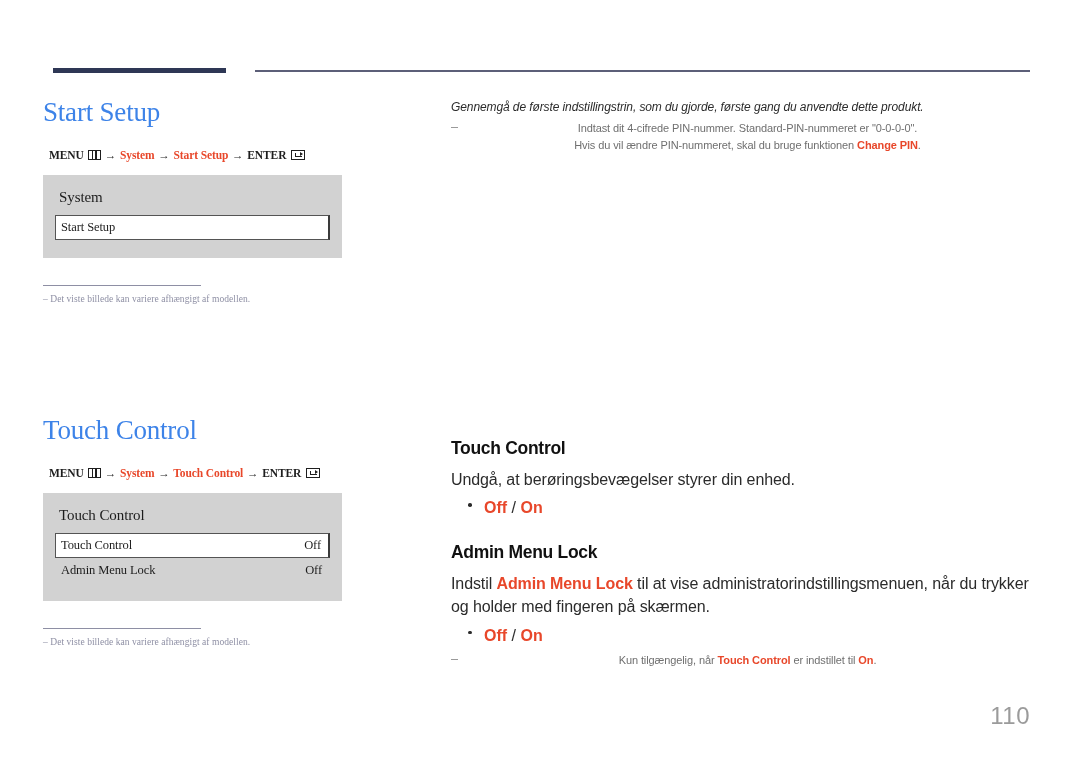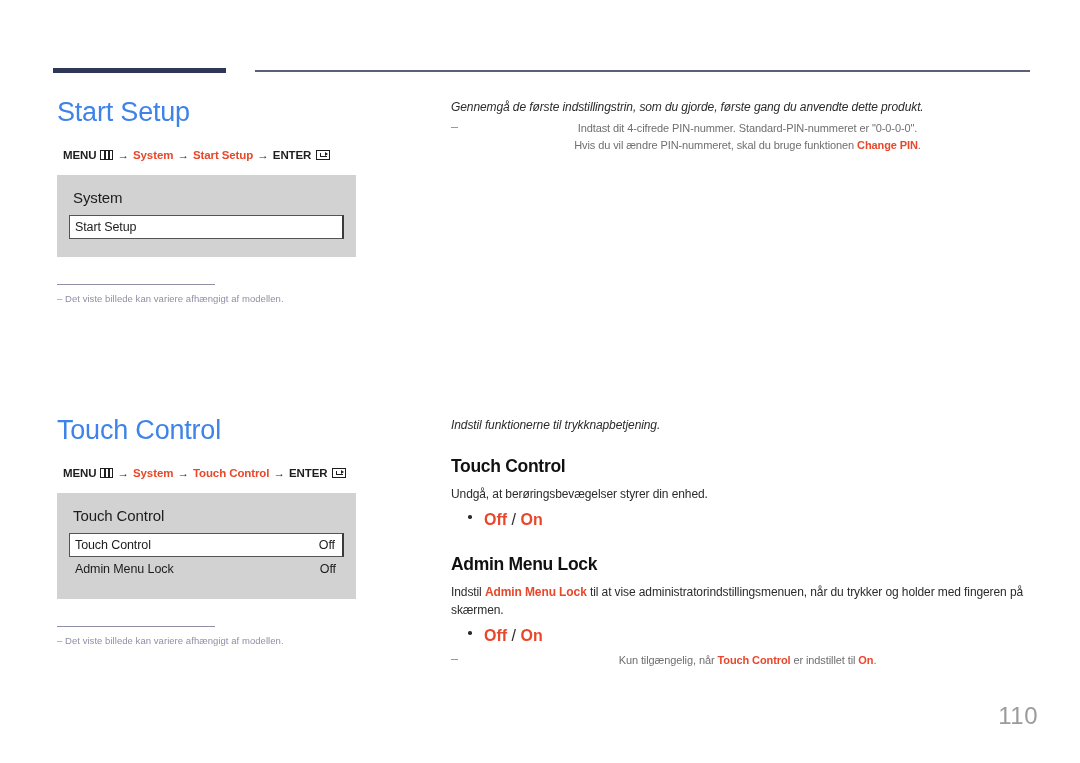--- a/index.html
+++ b/index.html
@@ -40,22 +40,23 @@
   }
 
   
   .section {
     position: absolute;
     left: 0;
     width: 1080px;
   }
   .col-left {
     position: absolute;
-    left: 57px;
+    left: 43px;
     width: 360px;
+    font-family: Liberation Serif, serif;
   }
   .col-right {
     position: absolute;
     left: 451px;
     width: 580px;
   }
 
   
   h1.page-heading {
     font-size: 27px;
@@ -200,21 +201,21 @@
   .dash-note .accent-bold { color: #e8472a; font-weight: bold; }
 
   h2.sub-heading {
     font-size: 17.5px;
     font-weight: bold;
     color: #111111;
     margin: 22px 0 9px 0;
     letter-spacing: -0.3px;
   }
   .body-text {
-    font-size: 12px;
+    font-size: 16px;
     color: #2b2b2b;
     line-height: 1.45;
     letter-spacing: -0.1px;
   }
   .body-text .accent-bold { color: #e8472a; font-weight: bold; }
 
   ul.opts {
     list-style: none;
     margin: 5px 0 0 0;
     padding: 0 0 0 17px;
@@ -234,21 +235,21 @@
     width: 3.5px; height: 3.5px;
     border-radius: 50%;
     background: #2b2b2b;
   }
   ul.opts li .accent-bold { color: #e8472a; font-weight: bold; }
   ul.opts li .sep { color: #2b2b2b; }
 
   
   .page-number {
     position: absolute;
-    right: 42px;
+    right: 50px;
     top: 702px;
     font-size: 24px;
     color: #9b9b9b;
     letter-spacing: 0.5px;
   }
 </style>
 </head>
 <body>
 
 <div class="header-rules">
@@ -306,21 +307,20 @@
         <span>Admin Menu Lock</span>
         <span class="value">Off</span>
       </div>
     </div>
 
     <div class="note-rule"></div>
     <div class="note-text">–  Det viste billede kan variere afhængigt af modellen.</div>
   </div>
 
   <div class="col-right">
-    <div class="intro">Indstil funktionerne til trykknapbetjening.</div>
 
     <h2 class="sub-heading">Touch Control</h2>
     <div class="body-text">Undgå, at berøringsbevægelser styrer din enhed.</div>
     <ul class="opts">
       <li><span class="accent-bold">Off</span><span class="sep"> / </span><span class="accent-bold">On</span></li>
     </ul>
 
     <h2 class="sub-heading">Admin Menu Lock</h2>
     <div class="body-text">
       <span>Indstil </span><span class="accent-bold">Admin Menu Lock</span><span> til at vise administratorindstillingsmenuen, når du trykker og holder med fingeren på skærmen.</span>

